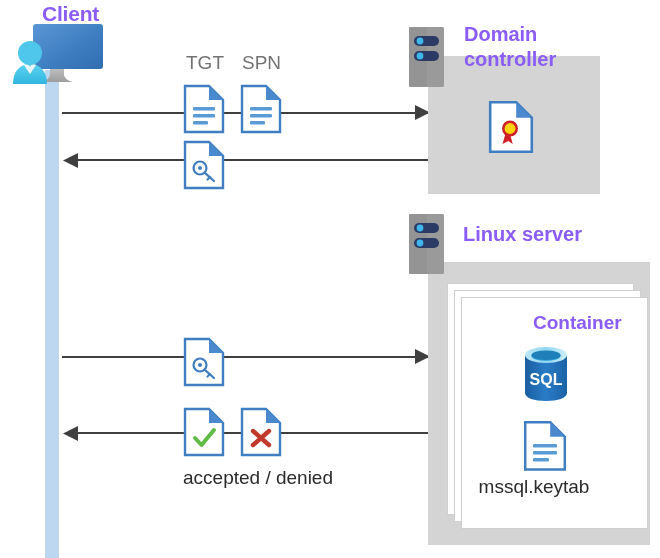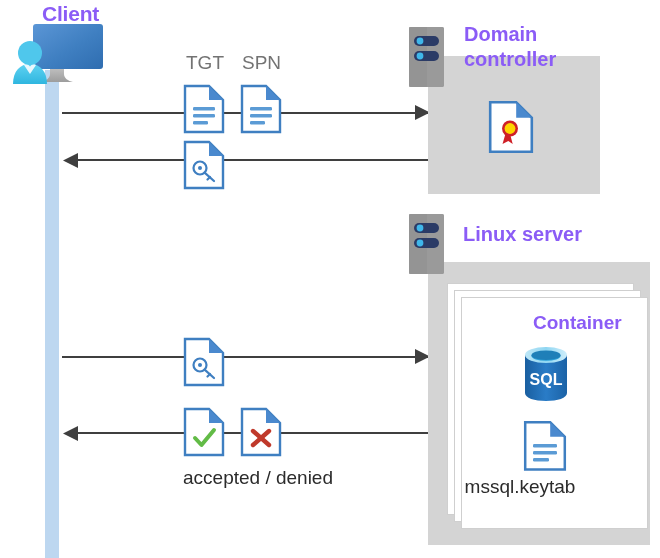--- a/index.html
+++ b/index.html
@@ -248,15 +248,15 @@
       <path d="M1.2 1.2 h25 l14.6 14.6 v32.8 h-39.6 z" fill="#ffffff" stroke="#3f7fc1" stroke-width="2.5"></path>
       <path d="M26.2 1.2 l14.6 14.6 h-14.6 z" fill="#4a89ce"></path>
       <g fill="#5b9bd5">
         <rect x="9" y="23" width="24" height="3.5" rx="1.2"></rect>
         <rect x="9" y="30" width="24" height="3.5" rx="1.2"></rect>
         <rect x="9" y="37" width="16" height="3.5" rx="1.2"></rect>
       </g>
     </svg>
   </div>
 
-  <div class="abs filename" style="left:440px;top:476px;">mssql.keytab</div>
+  <div class="abs filename" style="left:454px;top:476px;">mssql.keytab</div>
 
 </div>
 
 </body></html>

